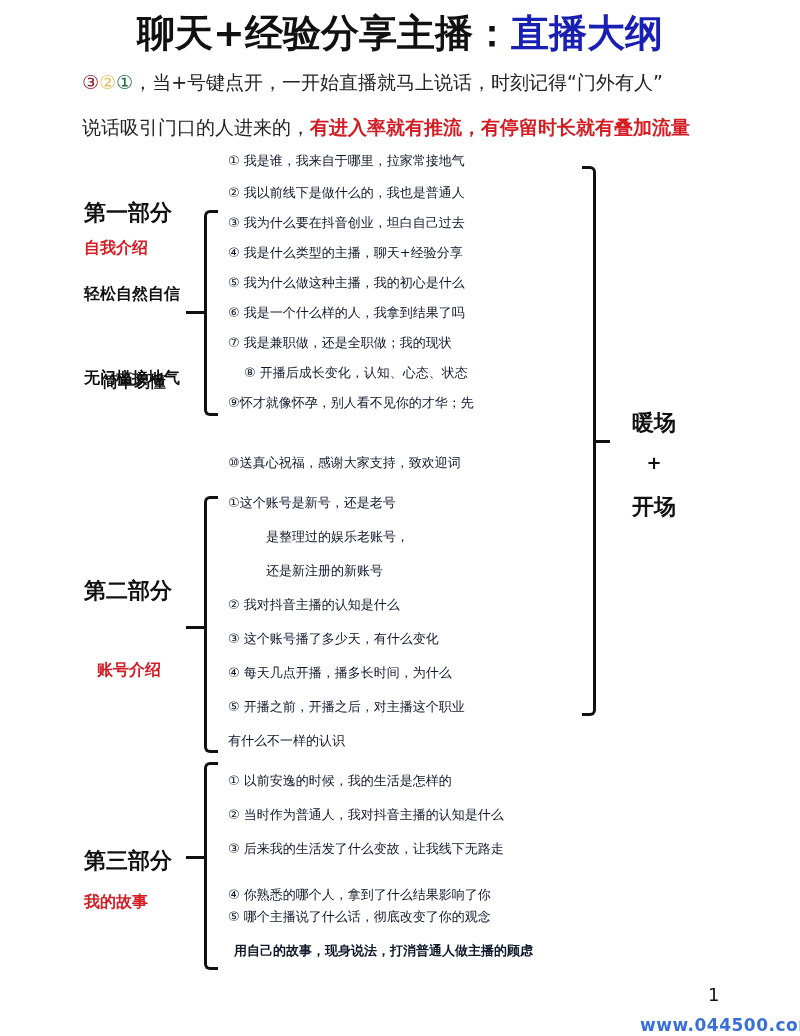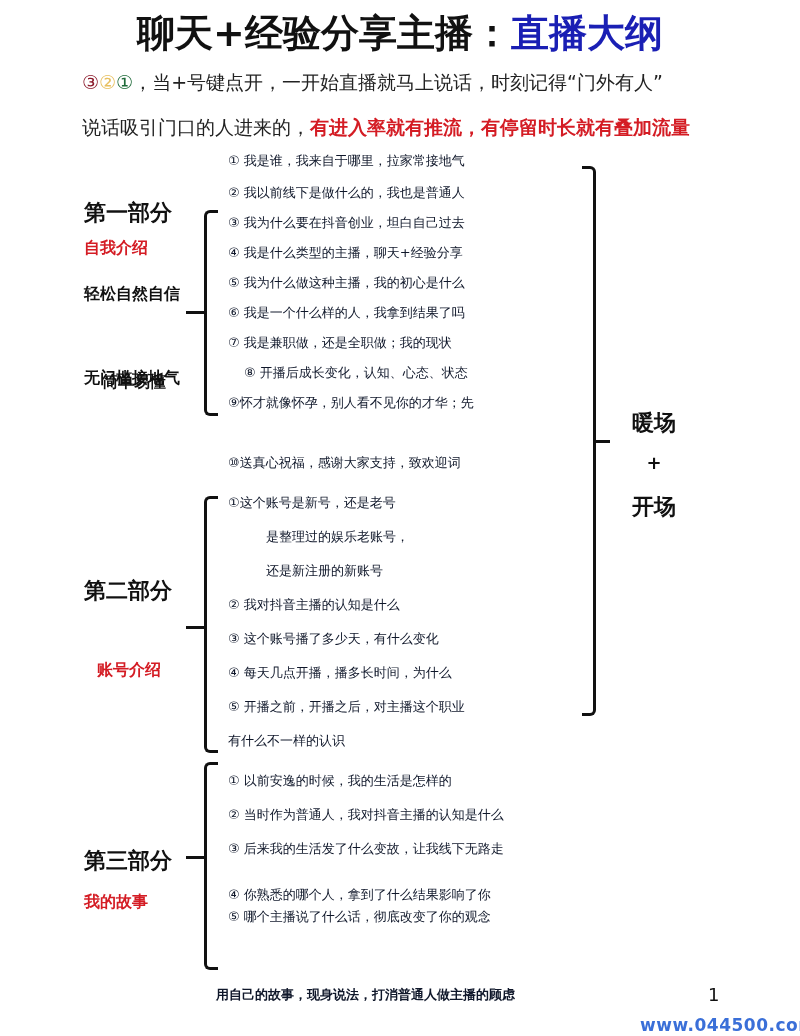--- a/index.html
+++ b/index.html
@@ -109,17 +109,17 @@
   <div class="abs label-red" style="left:84px; top:892px;">我的故事</div>
 
   <div class="bracket" style="left:204px; top:762px; width:14px; height:208px;"></div>
   <div class="nub" style="left:186px; top:856px; width:20px;"></div>
 
   <div class="abs item" style="left:228px; top:772px;">① 以前安逸的时候，我的生活是怎样的</div>
   <div class="abs item" style="left:228px; top:806px;">② 当时作为普通人，我对抖音主播的认知是什么</div>
   <div class="abs item" style="left:228px; top:840px;">③ 后来我的生活发了什么变故，让我线下无路走</div>
   <div class="abs item" style="left:228px; top:874px;margin-top:12px;">④ 你熟悉的哪个人，拿到了什么结果影响了你</div>
   <div class="abs item" style="left:228px; top:908px;">⑤ 哪个主播说了什么话，彻底改变了你的观念</div>
-  <div class="abs item bold" style="left:216px; top:942px;margin-top:44px;">用自己的故事，现身说法，打消普通人做主播的顾虑</div>
+  <div class="abs item bold" style="left:234px; top:942px;">用自己的故事，现身说法，打消普通人做主播的顾虑</div>
 
   <div class="abs pageno">1</div>
   <div class="abs watermark">www.044500.com</div>
 </div>
 
 </body></html>

